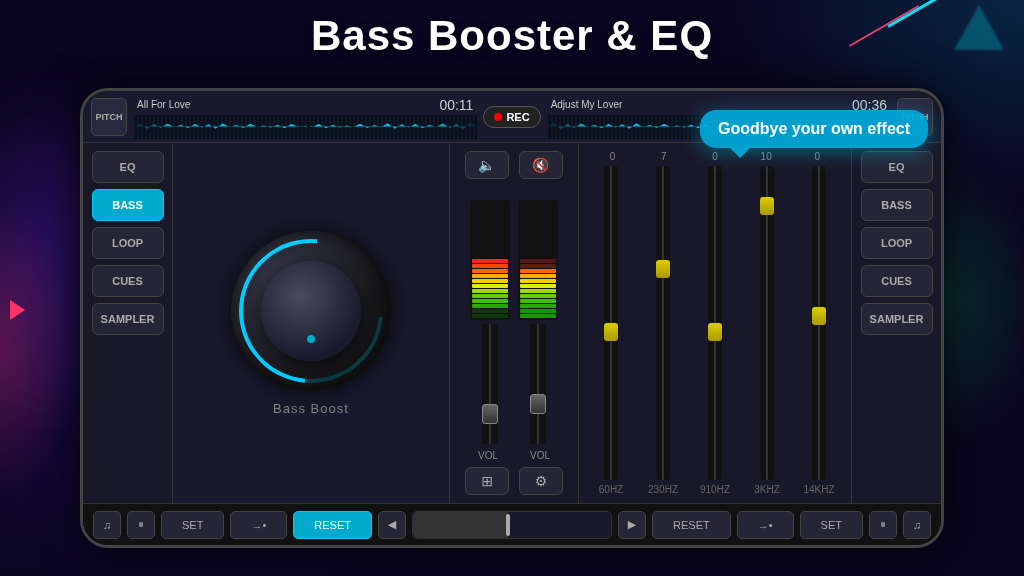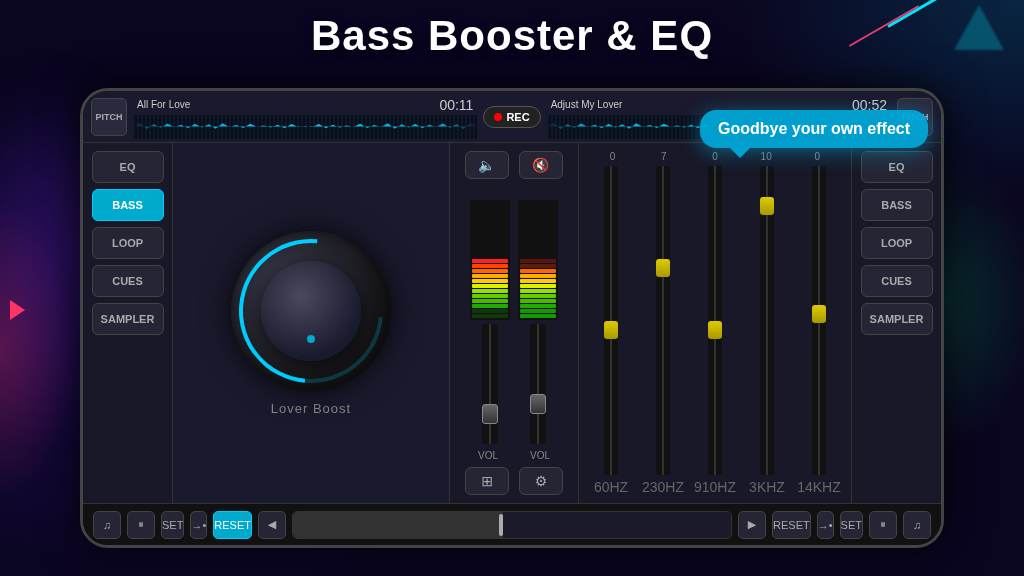--- a/index.html
+++ b/index.html
@@ -362,21 +362,21 @@
       position: relative;
       display: flex; align-items: center; justify-content: center;
     }
     .eq-fader-line { width: 2px; height: 100%; background: #333; }
     .eq-fader-thumb {
       position: absolute;
       width: 14px; height: 18px;
       background: linear-gradient(180deg, #ddcc00, #aa9900);
       border-radius: 3px;
     }
-    .eq-freq-label { color: #666; font-size: 14px; margin-top: 4px; }
+    .eq-freq-label { color: #666; font-size: 10px; margin-top: 4px; }
 
     
     .right-panel {
       width: 90px;
       background: #181828;
       display: flex;
       flex-direction: column;
       align-items: center;
       padding: 8px 6px;
       gap: 6px;
@@ -393,21 +393,21 @@
       gap: 6px;
       border-top: 1px solid #333;
     }
     .bot-btn {
       background: #252535;
       border: 1px solid #444;
       border-radius: 5px;
       color: #aaa;
       font-size: 11px;
       height: 28px;
-      padding: 0 0;
+      padding: 0 20px;
       display: flex; align-items: center; justify-content: center;
       white-space: nowrap;
     }
     .bot-btn.highlight {
       background: #00aacc;
       border-color: #00ccff;
       color: #fff;
     }
     .bot-btn.small {
       width: 28px; padding: 0;
@@ -509,21 +509,21 @@
     </div>
 
     <div class="rec-btn">
       <div class="rec-dot"></div>
       <span>REC</span>
     </div>
 
     <div class="waveform-section">
       <div class="waveform-top">
         <span class="track-name">Adjust My Lover</span>
-        <span class="track-time">00:52</span>
+        <span class="track-time">00:36</span>
       </div>
       <div class="waveform-visual">
         <div class="waveform-cyan"></div>
         <div class="waveform-line"></div>
       </div>
     </div>
 
     <div class="pitch-btn">PITCH</div>
   </div>
 
@@ -539,21 +539,21 @@
 
     <div class="center-knob-area">
       <div class="knob-container">
         <div class="knob-outer">
           <div class="knob-ring"></div>
           <div class="knob-inner">
             <div class="knob-indicator"></div>
           </div>
         </div>
       </div>
-      <div class="bass-boost-label">Lover Boost</div>
+      <div class="bass-boost-label">Bass Boost</div>
     </div>
 
     <div class="middle-area">
       <div class="speaker-row">
         <div class="speaker-btn">🔈</div>
         <div class="speaker-btn">🔇</div>
       </div>
       <div class="vu-fader-row">
 
         <div style="display:flex; flex-direction:column; align-items:center; gap:4px;">

